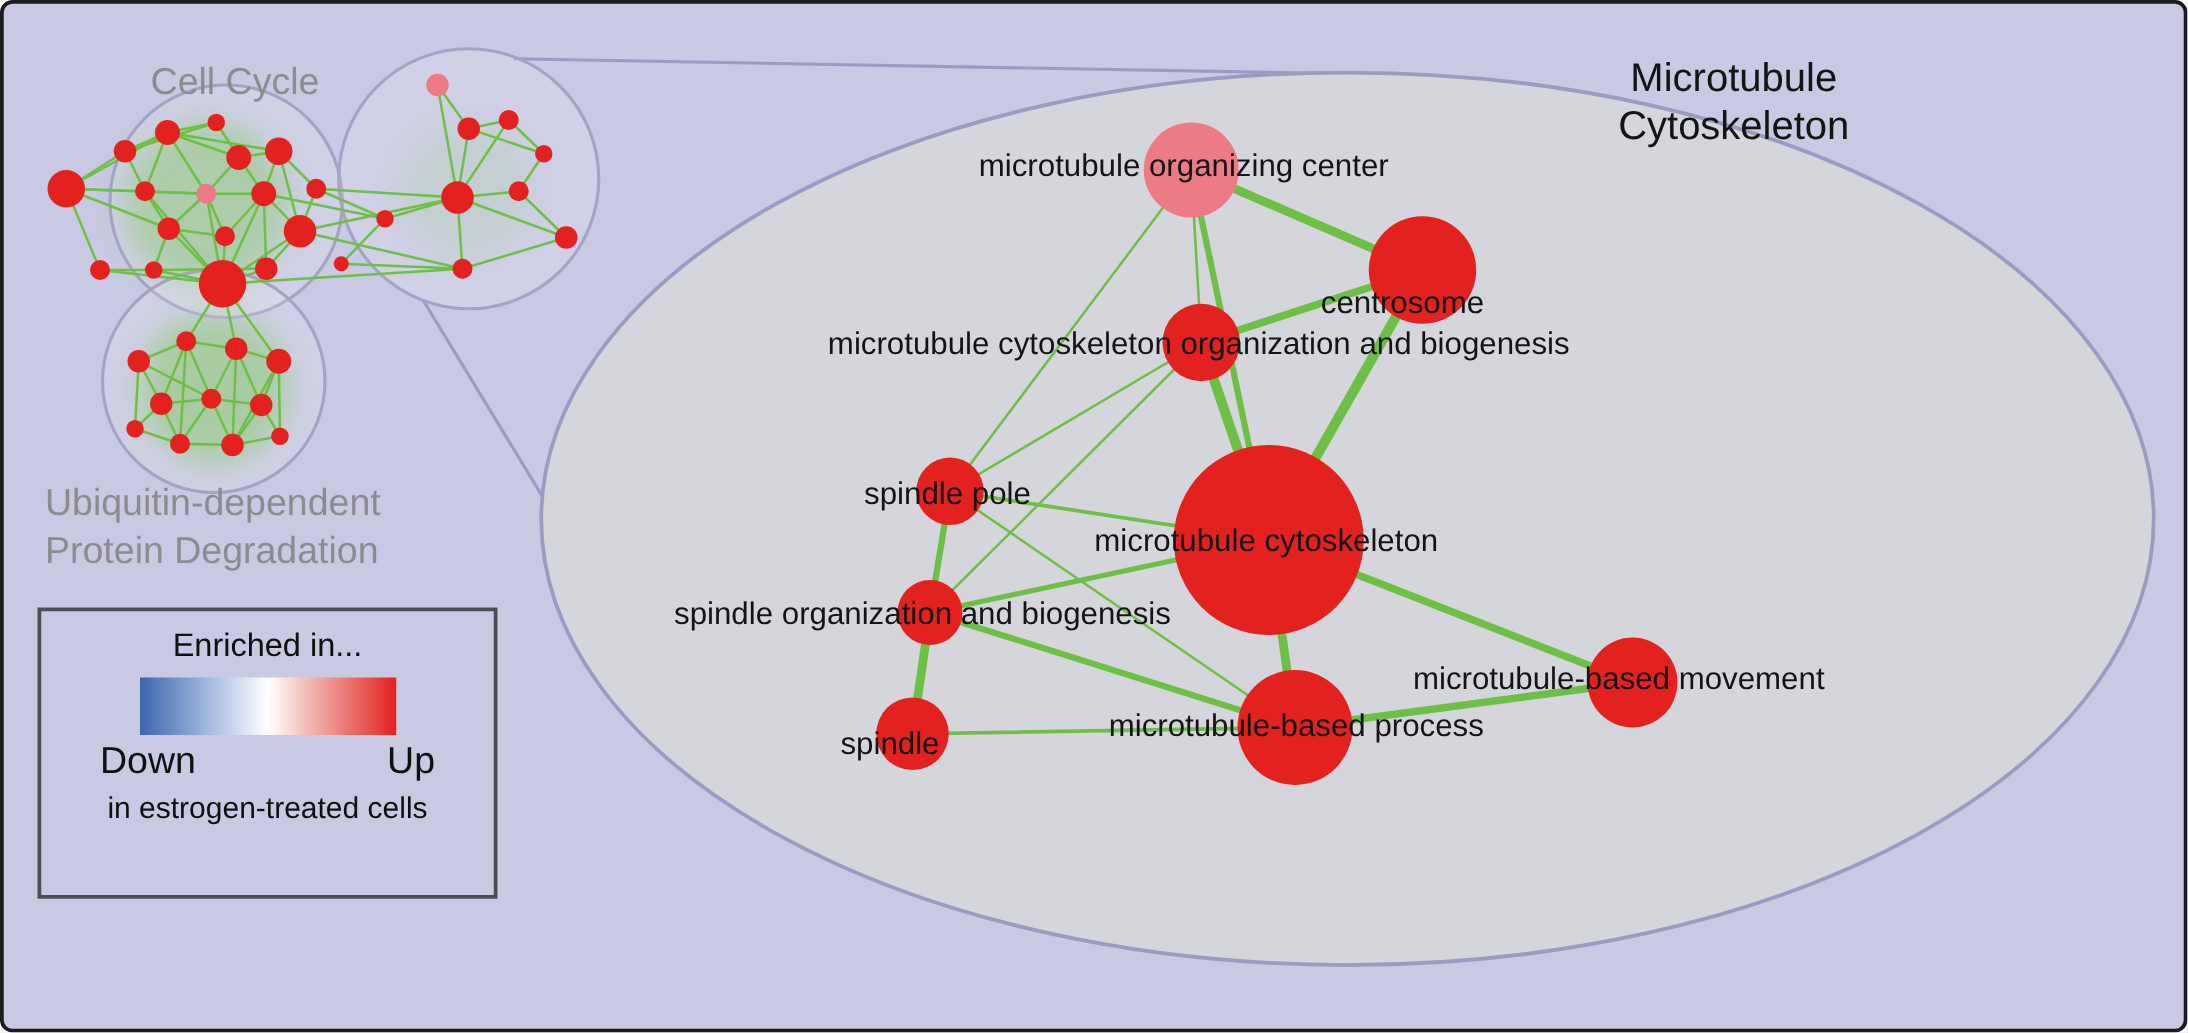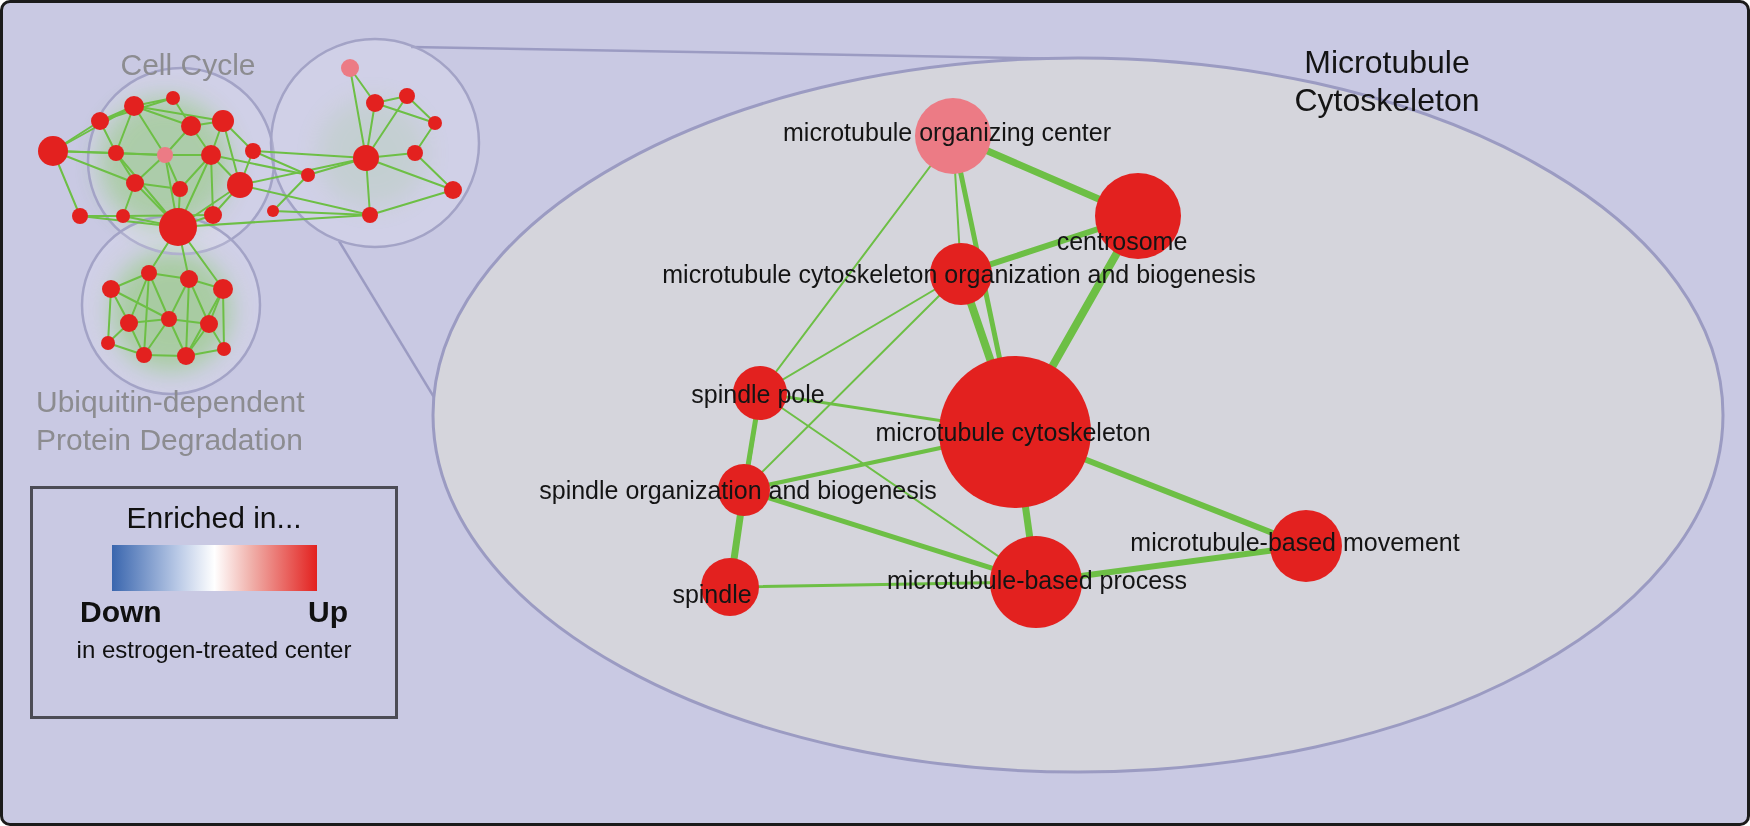--- a/index.html
+++ b/index.html
@@ -15,27 +15,26 @@
   svg{position:absolute;left:0;top:0;}
   .legend{
     position:absolute;
     left:27px;top:483px;
     width:368px;height:233px;
     box-sizing:border-box;
     border:3px solid #4c4c55;
     text-align:center;
     color:#101010;
   }
-  .legend-title{margin-top:12px;font-size:30px;}
+  .legend-title{margin-top:12px;font-size:26px;}
   .legend-gradient{width:205px;height:46px;margin:10px auto 0 auto;}
   .legend-scale{
     width:268px;margin:4px auto 0 auto;
     display:flex;justify-content:space-between;
     font-size:30px;
-    font-weight:bold;
   }
   .legend-caption{font-size:24px;line-height:1.4;}
   .legend-caption.first{margin-top:4px;}
 </style>
 </head>
 <body>
 
 <div class="stage" style="background: rgb(201, 201, 227); border-color: rgb(27, 27, 27);">
   <svg id="scene" width="1750" height="826" viewBox="0 0 1750 826">
       <defs>
@@ -230,15 +229,15 @@
       <text x="1384" y="108" text-anchor="middle" font-size="32" font-family="&quot;Liberation Sans&quot;, sans-serif" fill="#141414">Cytoskeleton</text>
     </svg>
 
   <div class="legend">
     <div class="legend-title">Enriched in...</div>
     <div class="legend-gradient" id="legend-gradient" style="background: linear-gradient(to right, rgb(58, 102, 174), rgb(185, 201, 230) 32%, rgb(255, 255, 255) 50%, rgb(240, 176, 170) 68%, rgb(227, 33, 31));"></div>
     <div class="legend-scale">
       <span>Down</span>
       <span>Up</span>
     </div>
-    <div class="legend-caption first">in estrogen-treated center</div>
+    <div class="legend-caption first">in estrogen-treated cells</div>
   </div>
 </div>
 
 </body></html>

